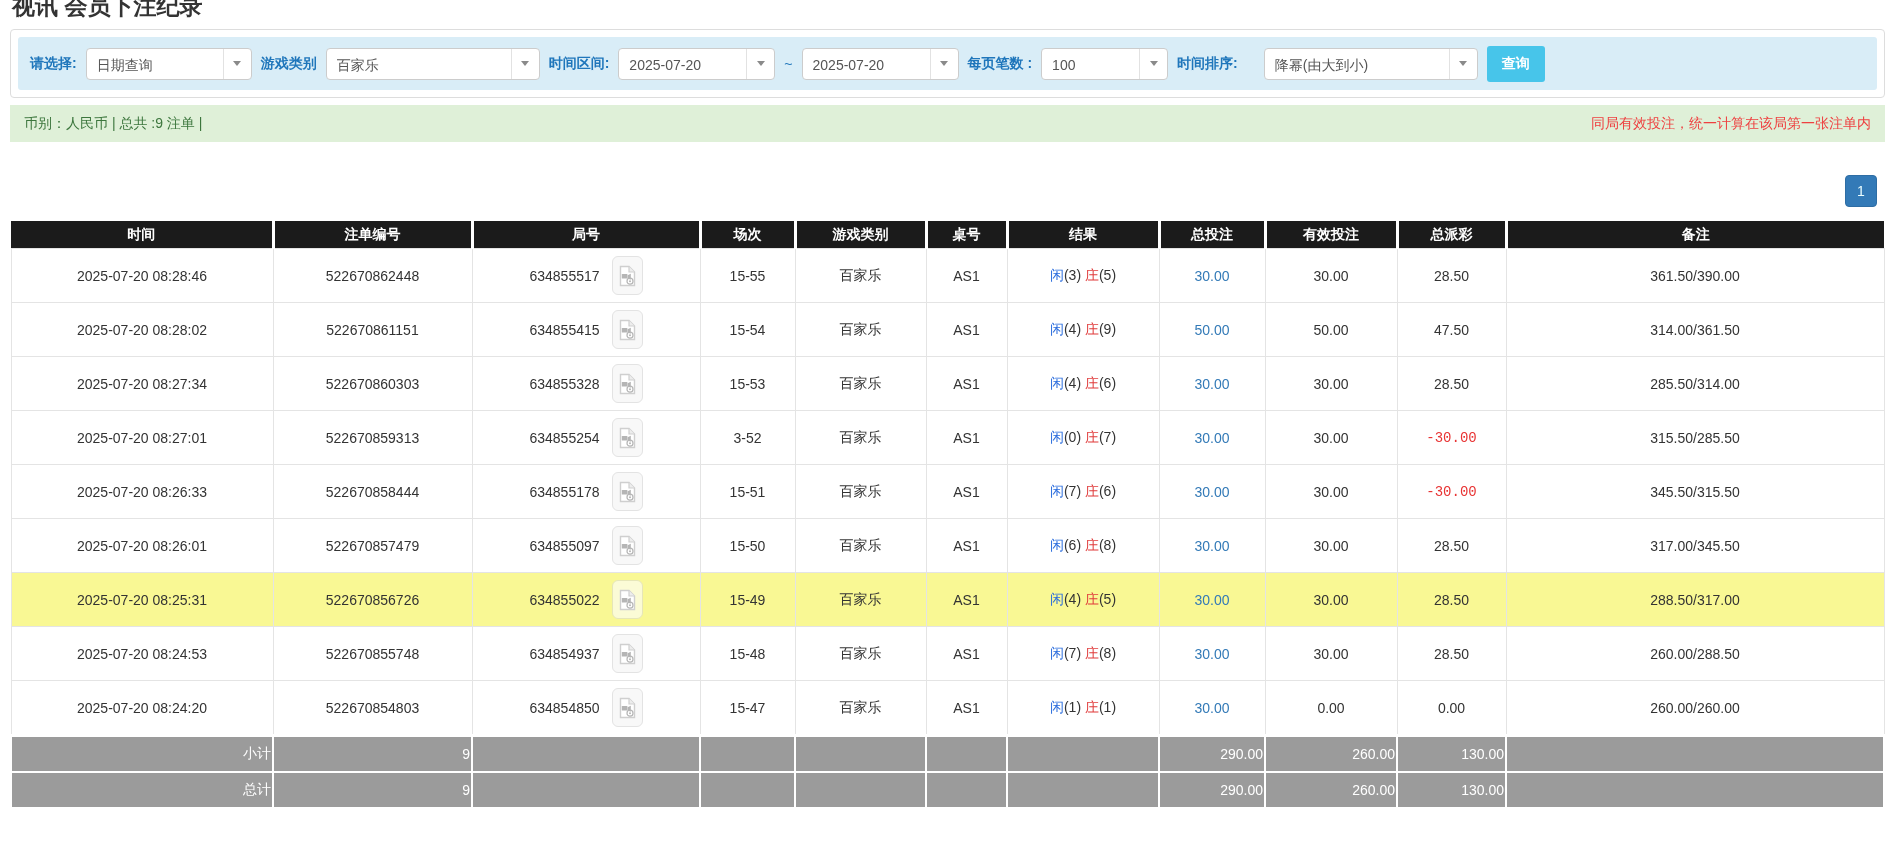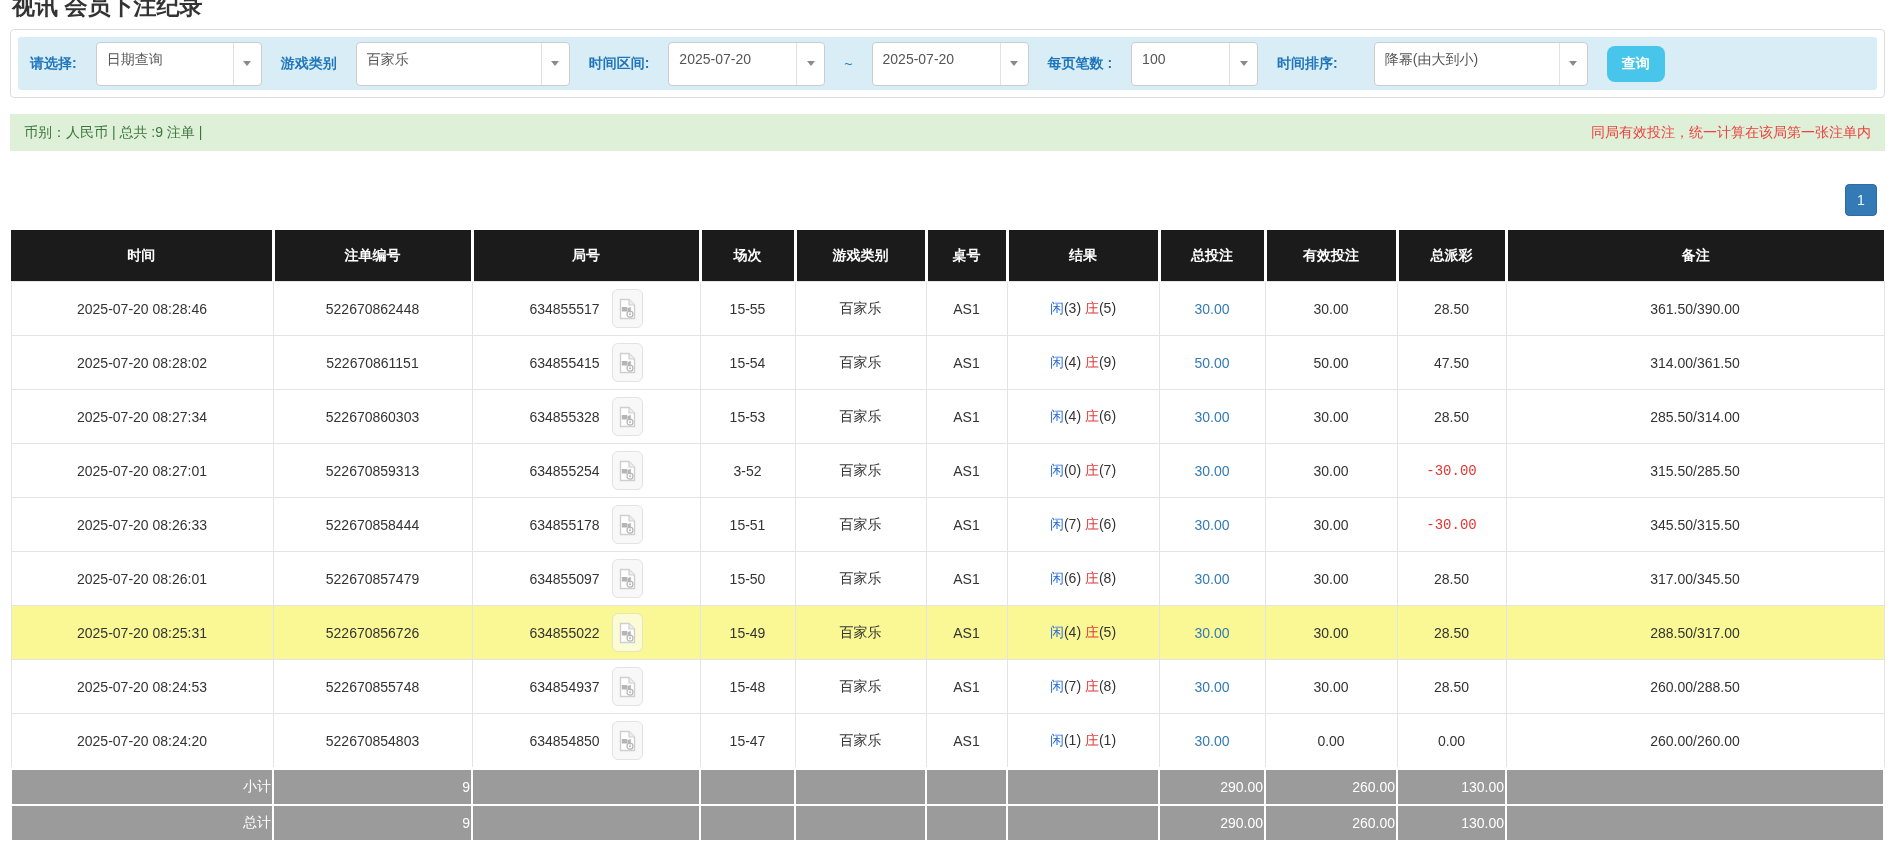--- a/index.html
+++ b/index.html
@@ -13,46 +13,46 @@
   
   .title {
     font-size:23px; font-weight:bold; color:#333;
     margin:-7px 0 10px 2px; line-height:1.15;
   }
 
   
   .filter-panel { border:1px solid #ddd; border-radius:4px; padding:7px; background:#fff; }
   .filter-bar {
     background:var(--filter-bar-bg); border-radius:3px; height:53px;
-    display:flex; align-items:center; padding:0 12px; gap:19px;
+    display:flex; align-items:center; padding:0 12px; gap:9px;
   }
   .flabel { color:var(--label-blue); font-weight:bold; font-size:14px; white-space:nowrap; }
   .tilde { color:var(--label-blue); font-size:14px; }
   .combo {
     display:flex; align-items:stretch; background:#fff;
-    border:1px solid #ccc; border-radius:4px; height:44px; box-sizing:border-box;
+    border:1px solid #ccc; border-radius:4px; height:32px; box-sizing:border-box;
     cursor:pointer;
   }
   .combo-text { flex:1; padding:0 10px; line-height:32px; font-size:14px; color:#555; white-space:nowrap; overflow:hidden; }
   .combo-caret { width:27px; display:flex; align-items:center; justify-content:center; border-left:1px solid #e2e2e2; }
   .caret-shape { width:0; height:0; border-left:4px solid transparent; border-right:4px solid transparent; border-top:5px solid #8a8a8a; }
   .w-type  { width:166px; }
   .w-game  { width:214px; }
   .w-date  { width:157px; }
   .w-size  { width:127px; }
   .w-sort  { width:214px;margin-left:17px; }
   .search-btn {
-    background:var(--search-btn); color:#fff; border:none; border-radius:8px;
+    background:var(--search-btn); color:#fff; border:none; border-radius:3px;
     height:36px; padding:0 15px; font-size:14px; font-weight:bold; cursor:pointer;
     font-family:"Liberation Sans", sans-serif;
   }
 
   
   .summary-bar {
-    margin-top:16px; background:var(--summary-bg); height:37px;
+    margin-top:7px; background:var(--summary-bg); height:37px;
     display:flex; align-items:center; justify-content:space-between;
     padding:0 14px; font-size:14px;
   }
   .summary-info { color:var(--summary-text); }
   .summary-notice { color:var(--notice-red); }
 
   
   .pagination { display:flex; justify-content:flex-end; margin:33px 8px 14px 0; }
   .page-btn {
     min-width:32px; height:32px; background:var(--pagination); color:#eafeff;
@@ -60,21 +60,21 @@
     font-family:"Liberation Sans", sans-serif;
   }
 
   
   table { width:100%; border-collapse:collapse; table-layout:fixed; font-size:14px; }
   col.c1{width:262px} col.c2{width:199px} col.c3{width:228px} col.c4{width:95px}
   col.c5{width:131px} col.c6{width:81px} col.c7{width:152px} col.c8{width:106px}
   col.c9{width:132px} col.c10{width:109px}
   thead th {
     background:var(--header-bg); color:#fff; height:19px; font-weight:bold;
-    font-size:14px; border-right:3px solid #fff; padding:16px;
+    font-size:14px; border-right:3px solid #fff; padding:4px;
   }
   thead th:last-child { border-right:none;margin-top:36px; }
   tbody td {
     height:53px; text-align:center; border:1px solid #e4e4e4;
     color:#333; padding:0 4px; background:#fff;
   }
   tbody tr.highlight td { background:var(--highlight); }
   .round-wrap { display:inline-flex; align-items:center; gap:12px; }
   .video-btn {
     width:31px; height:39px; background:#f8f8f8; border:1px solid #e3e3e3;

